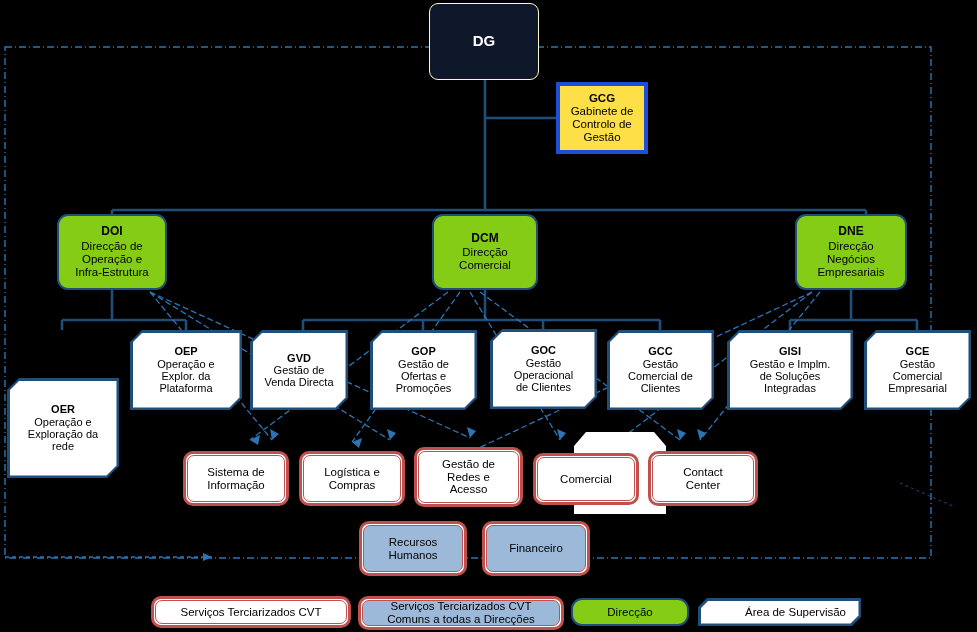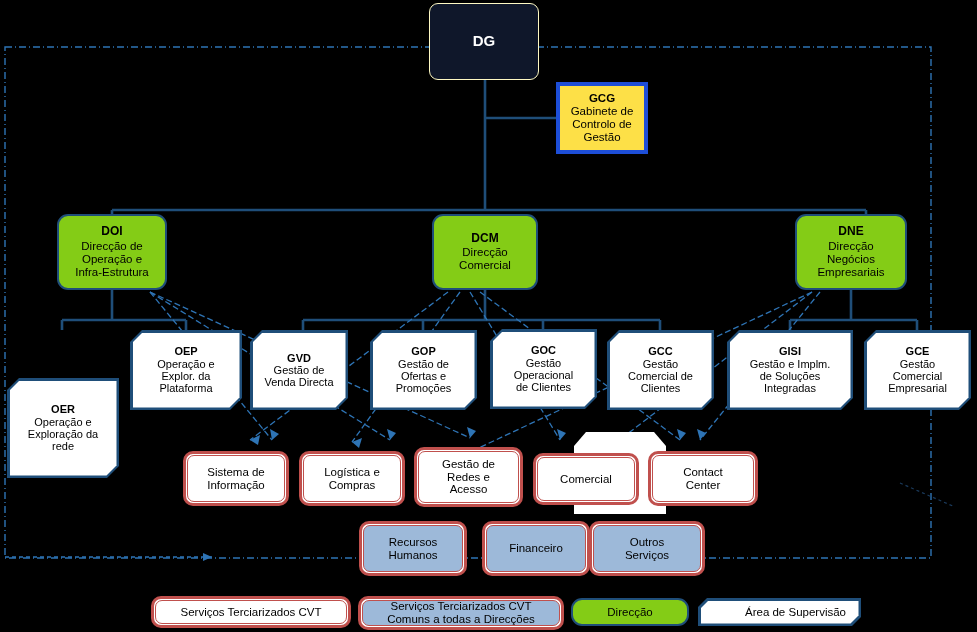--- a/index.html
+++ b/index.html
@@ -284,26 +284,20 @@
       <span>Humanos</span>
     </div>
   </div>
 
   <div class="node redbox filled" style="left:474px;top:521px;width:108px;height:55px;margin-left:8px;">
     <div class="in">
       <span>Financeiro</span>
     </div>
   </div>
 
-  <div class="node redbox filled" style="left:589px;top:521px;width:116px;height:55px;">
-    <div class="in">
-      <span>Outros</span>
-      <span>Serviços</span>
-    </div>
-  </div>
 
   <div class="node legend-white" style="left:151px;top:596px;width:200px;height:32px;">
     <div class="in">
       <span>Serviços Terciarizados CVT</span>
     </div>
   </div>
 
   <div class="node legend-blue" style="left:358px;top:596px;width:206px;height:34px;">
     <div class="in">
       <span>Serviços Terciarizados CVT</span>

